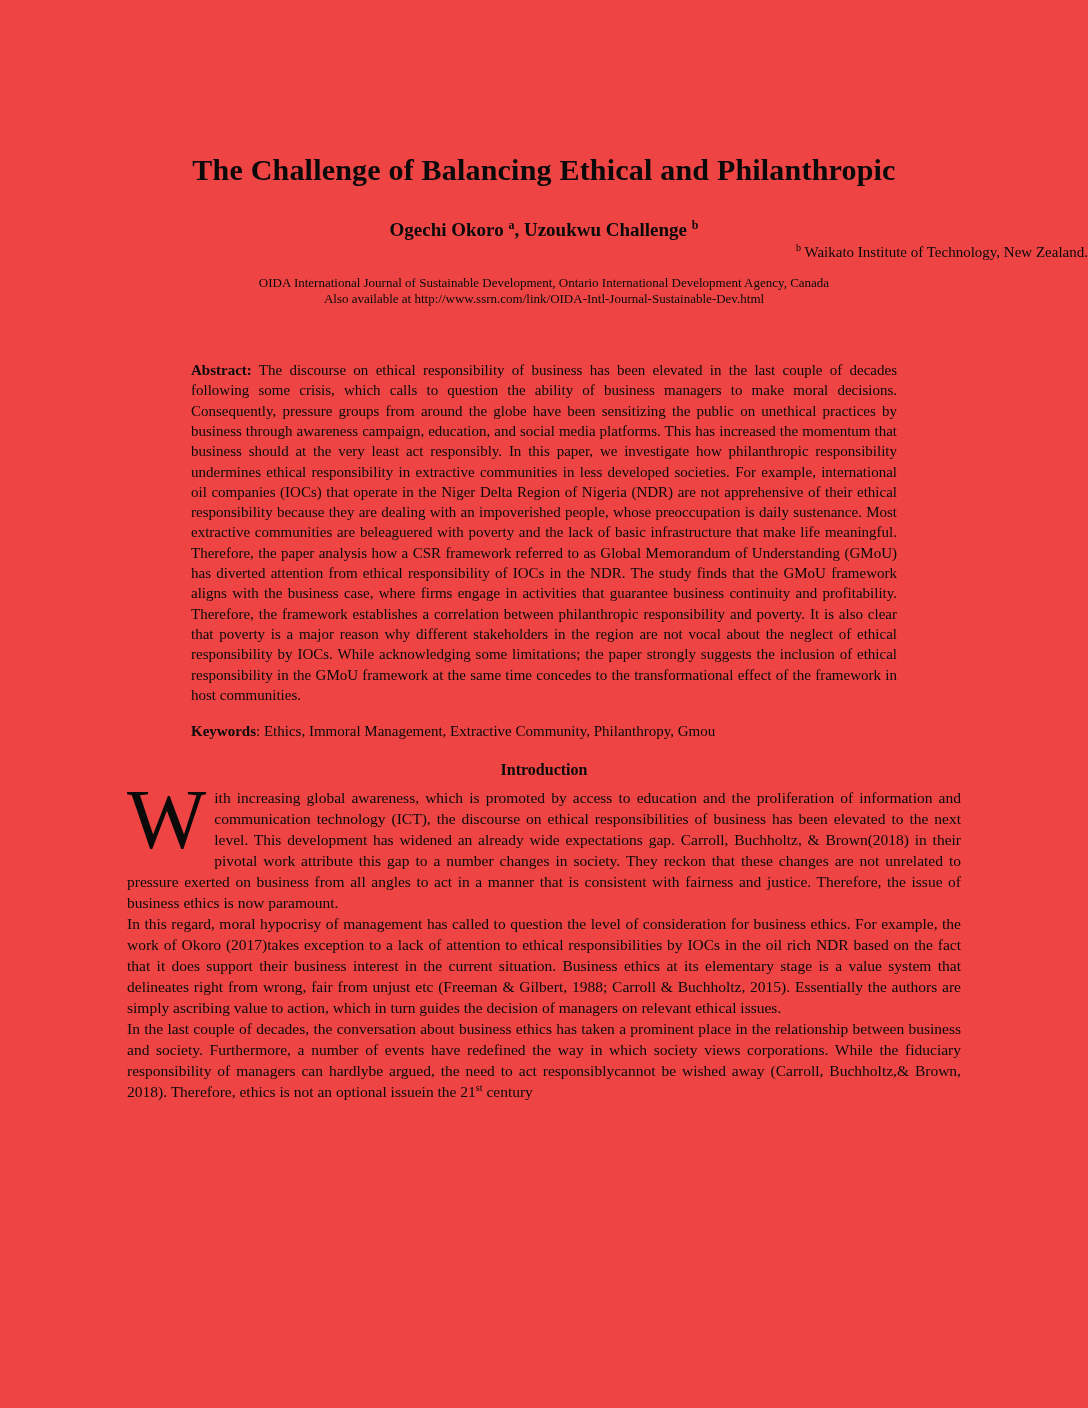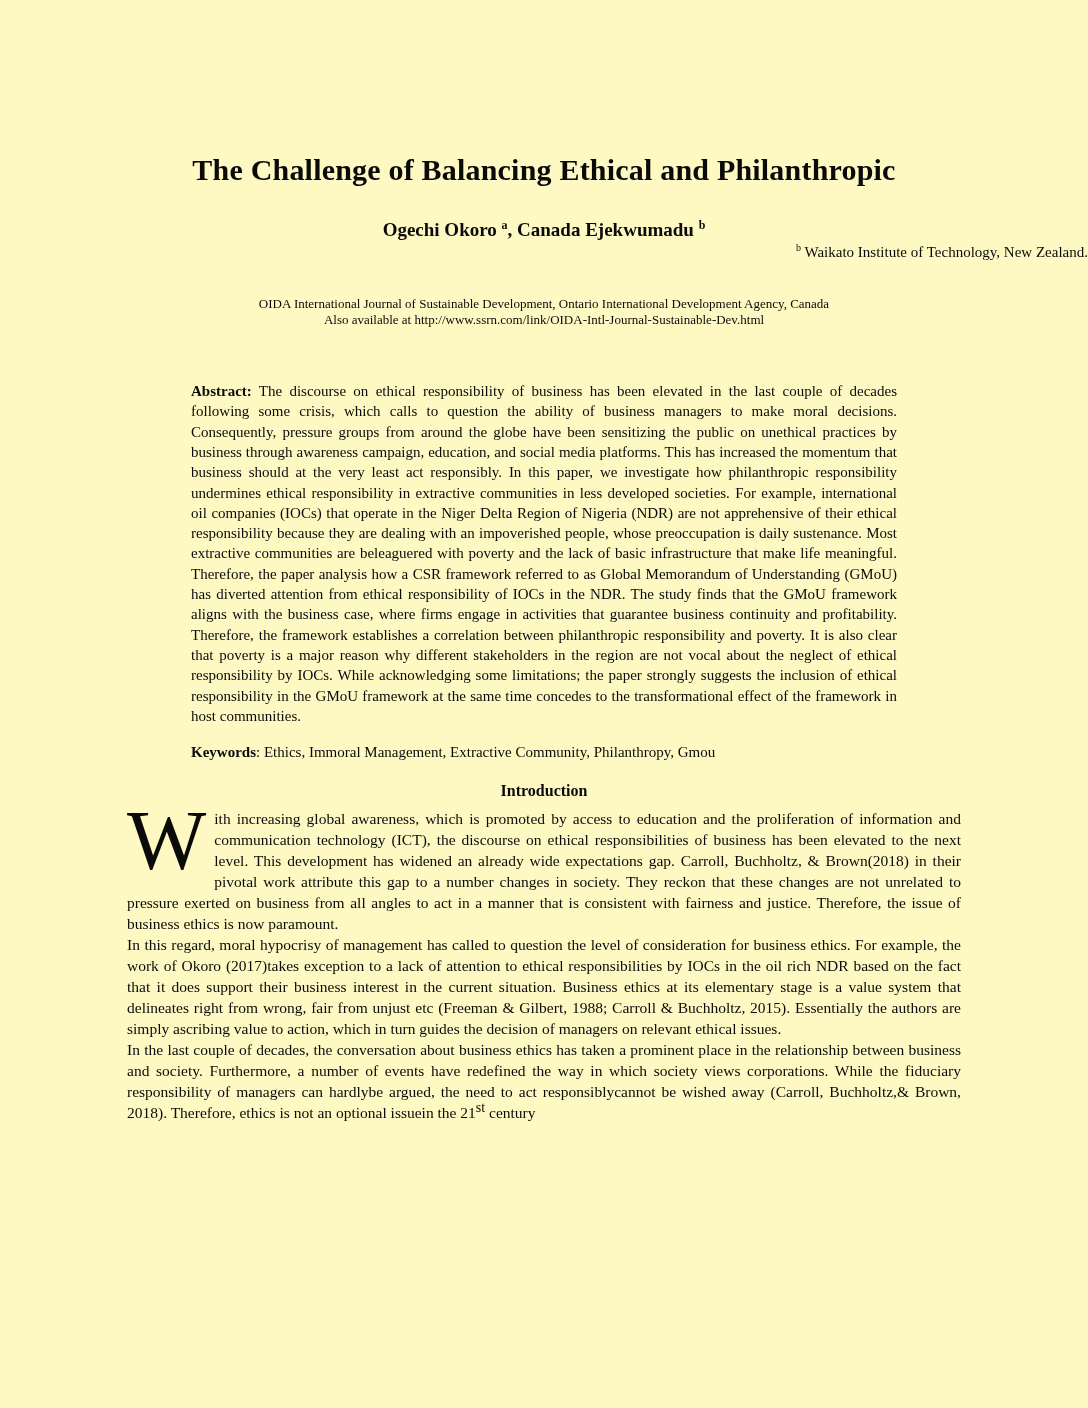--- a/index.html
+++ b/index.html
@@ -5,21 +5,21 @@
   html, body {
     margin: 0;
     padding: 0;
     background: #e8e8e8;
   }
   .page {
     position: relative;
     width: 1088px;
     height: 1408px;
     margin: 0 auto;
-    background: #fef9c3;
+    background: #ef4444;
     color: #0a0a0a;
     font-family: "Liberation Serif", serif;
     overflow: hidden;
     box-sizing: border-box;
   }
   .paper-title {
     padding-top: 128px;
     text-align: center;
     font-weight: bold;
     font-size: 30px;
@@ -42,21 +42,21 @@
     text-align: right;
     font-size: 15px;
     line-height: 20px;
     padding-left: 18px;
   }
   .affiliation-line sup, .corresponding-line sup {
     font-size: 10px;
     line-height: 0;
   }
   .journal-block {
-    margin-top: 34px;
+    margin-top: 13px;
     text-align: center;
     font-size: 13px;
     line-height: 16px;
   }
   .journal-block div { display: block; }
   .abstract-block {
     width: 706px;
     margin: 53px auto 12px auto;
     font-size: 15px;
     line-height: 20.3px;
@@ -88,34 +88,34 @@
   .body-block p { margin: 0; }
   .body-block p + p { }
   .dropcap {
     float: left;
     font-size: 84px;
     line-height: 62px;
     height: 62px;
     margin: 2px 8px 0 0;
   }
   .body-block sup {
-    font-size: 14px;
+    font-size: 10px;
     line-height: 0;
   }
 </style>
 </head>
 <body>
 
 <div class="page">
 
   <h1 class="paper-title">
     <span class="tline">The Challenge of Balancing Ethical and Philanthropic</span>
   </h1>
 
-  <div class="authors-line"><span>Ogechi Okoro </span><sup>a</sup><span>, </span><span>Canada Ejekwumadu </span><sup>b</sup></div>
+  <div class="authors-line"><span>Ogechi Okoro </span><sup>a</sup><span>, </span><span>Uzoukwu Challenge </span><sup>b</sup></div>
 
   <div class="affiliation-line"><sup>b</sup><span> Waikato Institute of Technology, New Zealand.</span></div>
 
 
   <div class="journal-block">
     <div>OIDA International Journal of Sustainable Development, Ontario International Development Agency, Canada</div>
     <div>Also available at http://www.ssrn.com/link/OIDA-Intl-Journal-Sustainable-Dev.html</div>
   </div>
 
   <div class="abstract-block"><span class="lbl">Abstract:</span><span> The discourse on ethical responsibility of business has been elevated in the last couple of decades following some crisis, which calls to question the ability of business managers to make moral decisions. Consequently, pressure groups from around the globe have been sensitizing the public on unethical practices by business through awareness campaign, education, and social media platforms.  This has increased the momentum that business should at the very least act responsibly.  In this paper, we investigate how philanthropic responsibility undermines ethical responsibility in extractive communities in less developed societies. For example, international oil companies (IOCs) that operate in the Niger Delta Region of Nigeria (NDR) are not apprehensive of their ethical responsibility because they are dealing with an impoverished people, whose preoccupation is daily sustenance. Most extractive communities are beleaguered with poverty and the lack of basic infrastructure that make life meaningful. Therefore, the paper analysis how a CSR framework referred to as Global Memorandum of Understanding (GMoU) has diverted attention from ethical responsibility of IOCs in the NDR. The study finds that the GMoU framework aligns with the business case, where firms engage in activities that guarantee business continuity and profitability. Therefore, the framework establishes a correlation between philanthropic responsibility and poverty.  It is also clear that poverty is a major reason why different stakeholders in the region are not vocal about the neglect of ethical responsibility by IOCs. While acknowledging some limitations; the paper strongly suggests the inclusion of ethical responsibility in the GMoU framework at the same time concedes to the transformational effect of the framework in host communities.</span></div>

